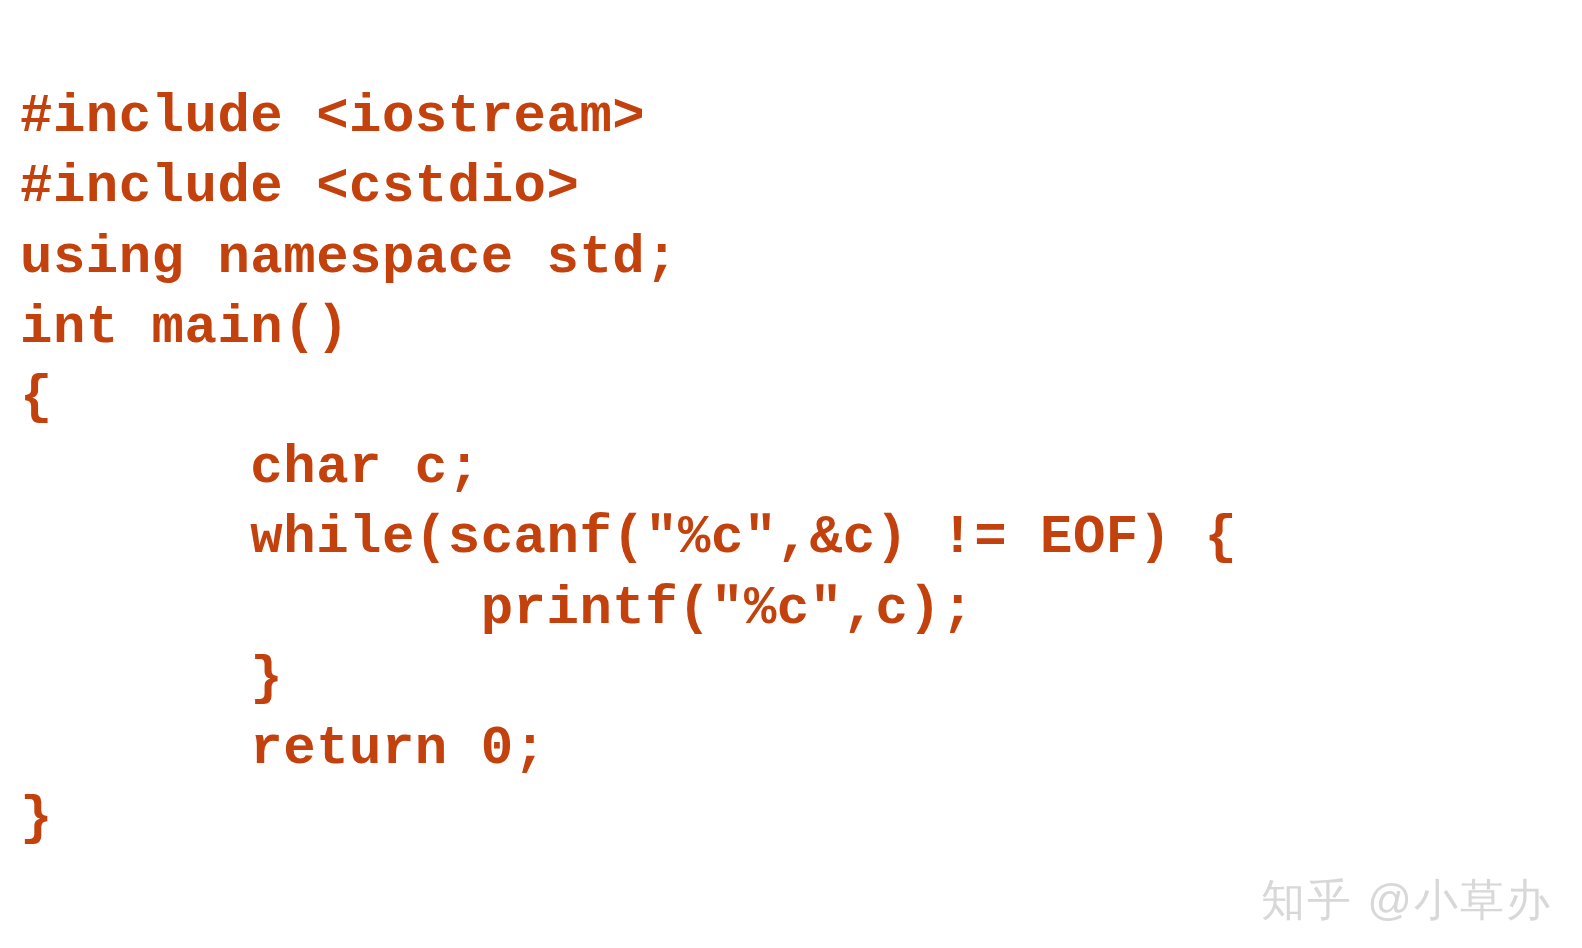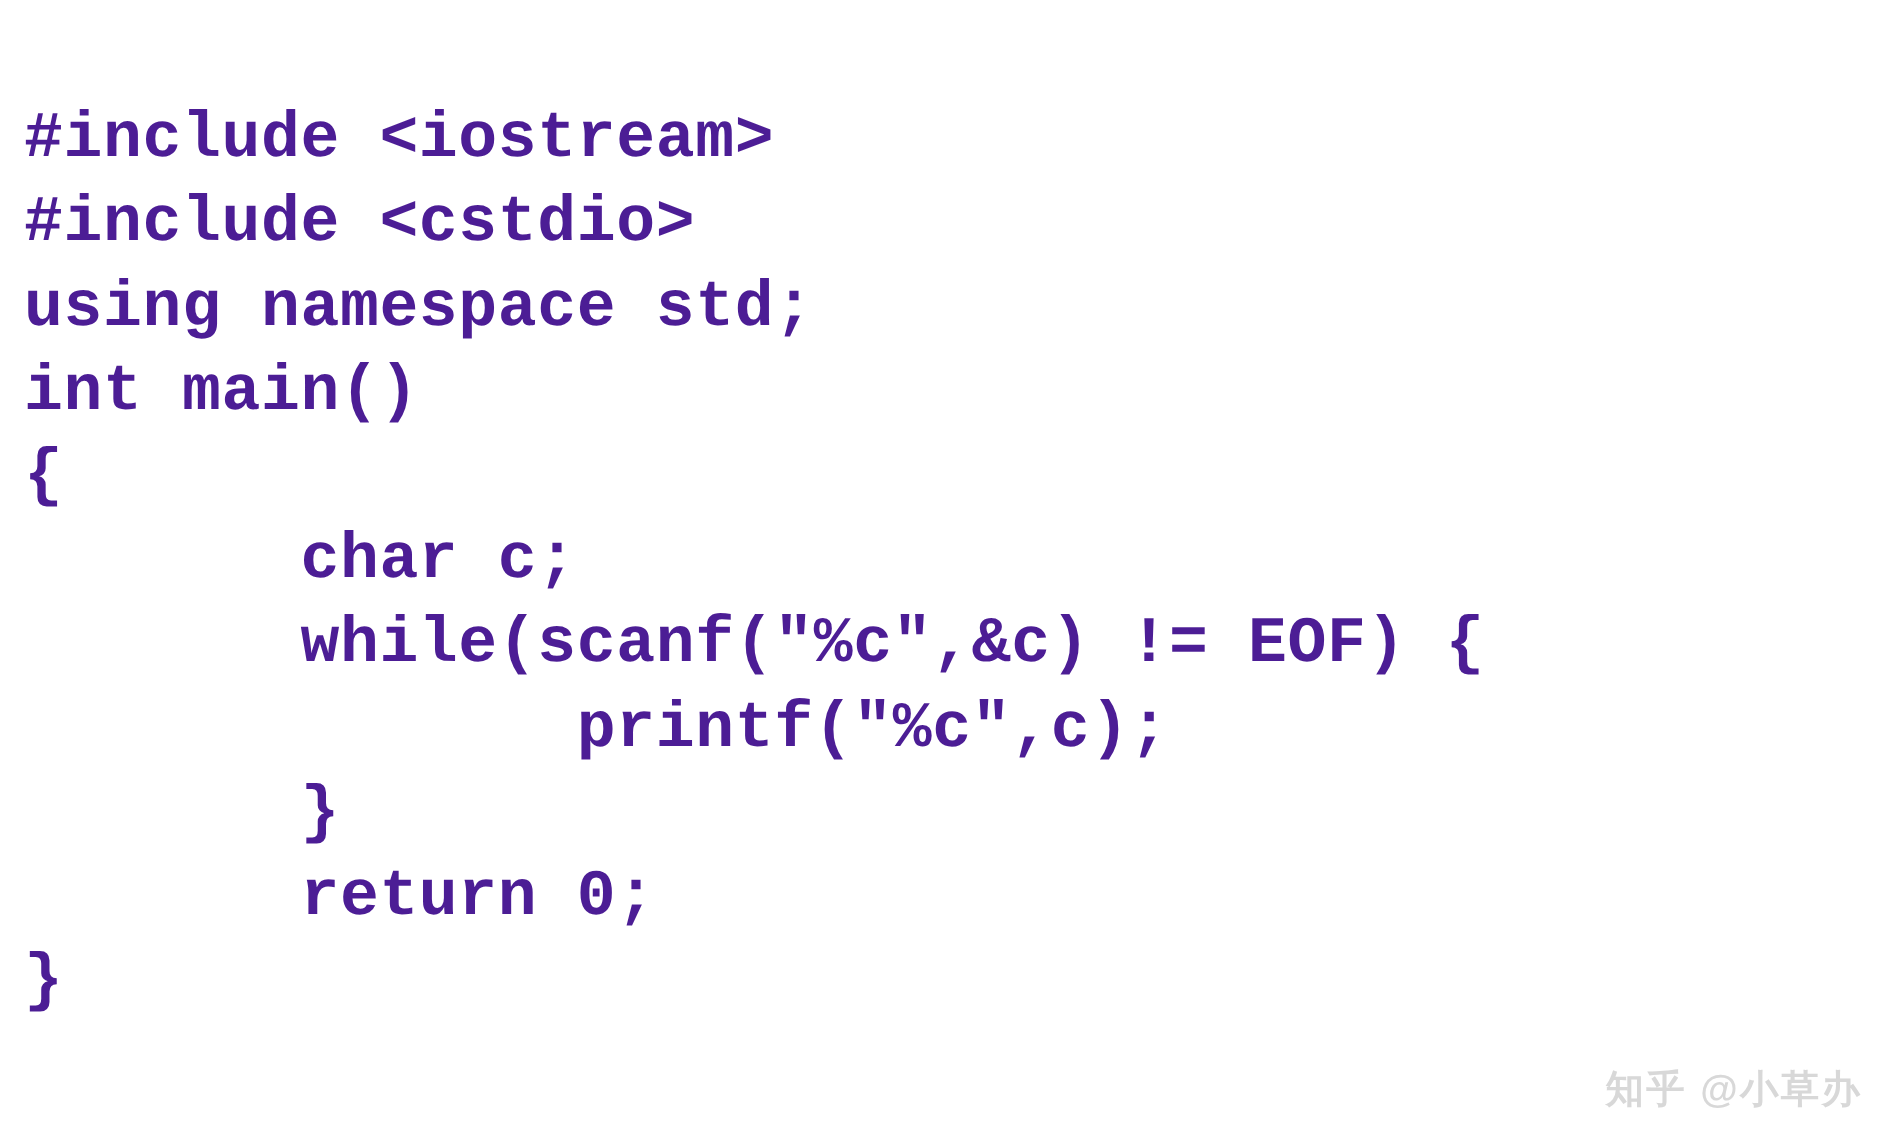--- a/index.html
+++ b/index.html
@@ -13,32 +13,32 @@
       background: #ffffff;
       position: relative;
       overflow: hidden;
     }
     .code-container {
       padding: 12px 20px;
       font-family: "Courier New", Courier, monospace;
       font-weight: bold;
       font-size: 54px;
       line-height: 1.3;
-      color: #4c1d95;
+      color: #c2410c;
       white-space: pre;
       letter-spacing: 0.5px;
     }
     .watermark {
       position: absolute;
       bottom: 18px;
       right: 30px;
       font-family: "PingFang SC", "Microsoft YaHei", sans-serif;
-      font-size: 32px;
+      font-size: 44px;
       color: #d8d8d8;
-      font-weight: 700;
+      font-weight: 400;
       letter-spacing: 2px;
       user-select: none;
     }
   </style>
 </head>
 <body>
 
 <div class="code-container">
 <span>#include &lt;iostream&gt;</span>
 <span>#include &lt;cstdio&gt;</span>

